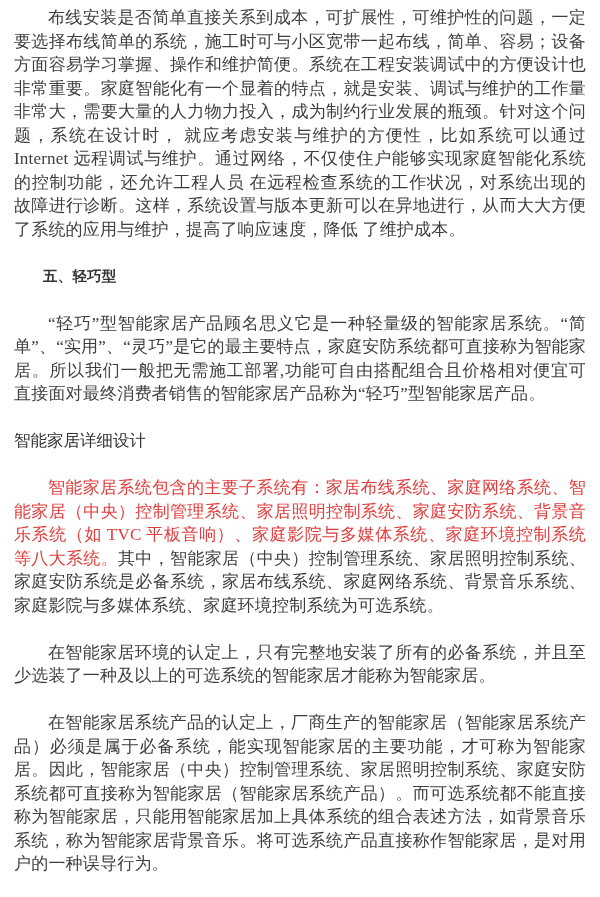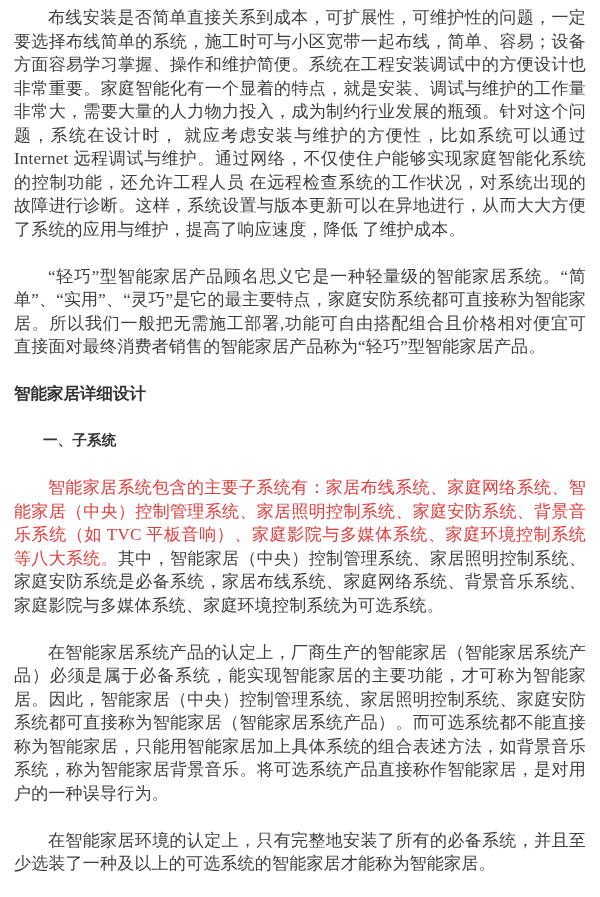--- a/index.html
+++ b/index.html
@@ -31,21 +31,21 @@
     line-height: 23.5px;
     letter-spacing: 0.2px;
     font-weight: bold;
     text-indent: 2em;
     margin: 0 0 23.5px 0;
     color: #333333;
   }
   .heading-main {
     font-size: 16.5px;
     line-height: 23.5px;
-    font-weight: bold;
+    font-weight: normal;
     margin: 0 0 23.5px 0;
     color: #333333;
   }
   .red-text {
     color: #e23b3b;
   }
   .watermark {
     margin-top: 12px;
     text-align: center;
     font-family: "DejaVu Sans Mono", monospace;
@@ -55,28 +55,28 @@
     color: #0a0a0a;
   }
 </style>
 </head>
 <body>
 
 <main class="doc">
 
   <p class="para">布线安装是否简单直接关系到成本，可扩展性，可维护性的问题，一定要选择布线简单的系统，施工时可与小区宽带一起布线，简单、容易；设备方面容易学习掌握、操作和维护简便。系统在工程安装调试中的方便设计也非常重要。家庭智能化有一个显着的特点，就是安装、调试与维护的工作量非常大，需要大量的人力物力投入，成为制约行业发展的瓶颈。针对这个问题，系统在设计时， 就应考虑安装与维护的方便性，比如系统可以通过 Internet 远程调试与维护。通过网络，不仅使住户能够实现家庭智能化系统的控制功能，还允许工程人员 在远程检查系统的工作状况，对系统出现的故障进行诊断。这样，系统设置与版本更新可以在异地进行，从而大大方便了系统的应用与维护，提高了响应速度，降低 了维护成本。</p>
 
+  <h3 class="heading-sub">五、轻巧型</h3>
 
   <p class="para">“轻巧”型智能家居产品顾名思义它是一种轻量级的智能家居系统。“简单”、“实用”、“灵巧”是它的最主要特点，家庭安防系统都可直接称为智能家居。所以我们一般把无需施工部署,功能可自由搭配组合且价格相对便宜可直接面对最终消费者销售的智能家居产品称为“轻巧”型智能家居产品。</p>
 
   <h2 class="heading-main">智能家居详细设计</h2>
 
-  <h3 class="heading-sub">一、子系统</h3>
 
   <p class="para"><span class="red-text">智能家居系统包含的主要子系统有：家居布线系统、家庭网络系统、智能家居（中央）控制管理系统、家居照明控制系统、家庭安防系统、背景音乐系统（如 TVC 平板音响）、家庭影院与多媒体系统、家庭环境控制系统等八大系统。</span><span>其中，智能家居（中央）控制管理系统、家居照明控制系统、家庭安防系统是必备系统，家居布线系统、家庭网络系统、背景音乐系统、家庭影院与多媒体系统、家庭环境控制系统为可选系统。</span></p>
 
+  <p class="para">在智能家居环境的认定上，只有完整地安装了所有的必备系统，并且至少选装了一种及以上的可选系统的智能家居才能称为智能家居。</p>
+
   <p class="para">在智能家居系统产品的认定上，厂商生产的智能家居（智能家居系统产品）必须是属于必备系统，能实现智能家居的主要功能，才可称为智能家居。因此，智能家居（中央）控制管理系统、家居照明控制系统、家庭安防系统都可直接称为智能家居（智能家居系统产品）。而可选系统都不能直接称为智能家居，只能用智能家居加上具体系统的组合表述方法，如背景音乐系统，称为智能家居背景音乐。将可选系统产品直接称作智能家居，是对用户的一种误导行为。</p>
-
-  <p class="para">在智能家居环境的认定上，只有完整地安装了所有的必备系统，并且至少选装了一种及以上的可选系统的智能家居才能称为智能家居。</p>
 
   <div class="watermark">www.xq518.com</div>
 
 </main>
 
 </body></html>

